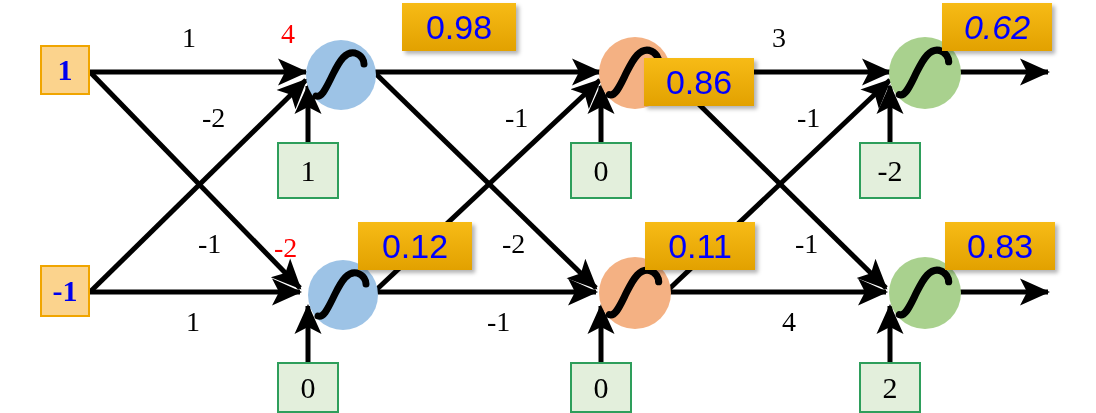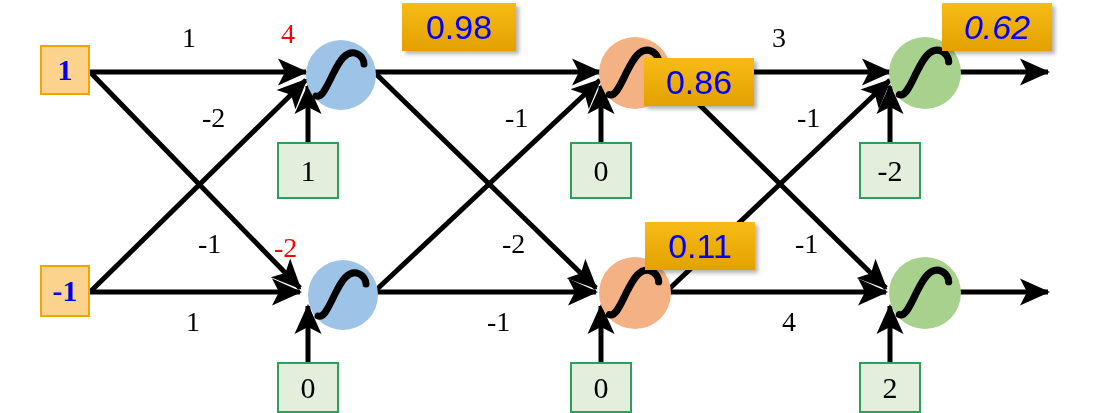--- a/index.html
+++ b/index.html
@@ -174,25 +174,27 @@
   <div class="biasbox" style="left:277px; top:142px; width:62px; height:57px;">1</div>
   <div class="biasbox" style="left:277px; top:362px; width:62px; height:51px;">0</div>
 
   <div class="biasbox" style="left:570px; top:142px; width:62px; height:57px;">0</div>
   <div class="biasbox" style="left:570px; top:362px; width:62px; height:51px;">0</div>
 
   <div class="biasbox" style="left:859px; top:142px; width:62px; height:57px;">-2</div>
   <div class="biasbox" style="left:859px; top:362px; width:62px; height:51px;">2</div>
 
   <div class="outbox" style="left:354px; top:3px; width:114px; height:48px;margin-left:48px;">0.98</div>
+  <div class="outbox" style="left:358px; top:222px; width:114px; height:48px;">0.12</div>
 
   <div class="outbox" style="left:644px; top:11px; width:110px; height:48px;margin-top:47px;">0.86</div>
   <div class="outbox" style="left:645px; top:222px; width:110px; height:48px;">0.11</div>
 
   <div class="outbox" style="left:942px; top:3px; width:110px; height:48px;font-style:italic;">0.62</div>
+  <div class="outbox" style="left:945px; top:222px; width:110px; height:48px;">0.83</div>
 
   <div class="wlabel red" style="left:281px; top:18px;">4</div>
   <div class="wlabel red" style="left:274px; top:232px;">-2</div>
 
   <div class="wlabel" style="left:182px; top:22px;">1</div>
   <div class="wlabel" style="left:202px; top:102px;">-2</div>
   <div class="wlabel" style="left:198px; top:228px;">-1</div>
   <div class="wlabel" style="left:186px; top:306px;">1</div>
 
   <div class="wlabel" style="left:483px; top:26px;">2</div>

